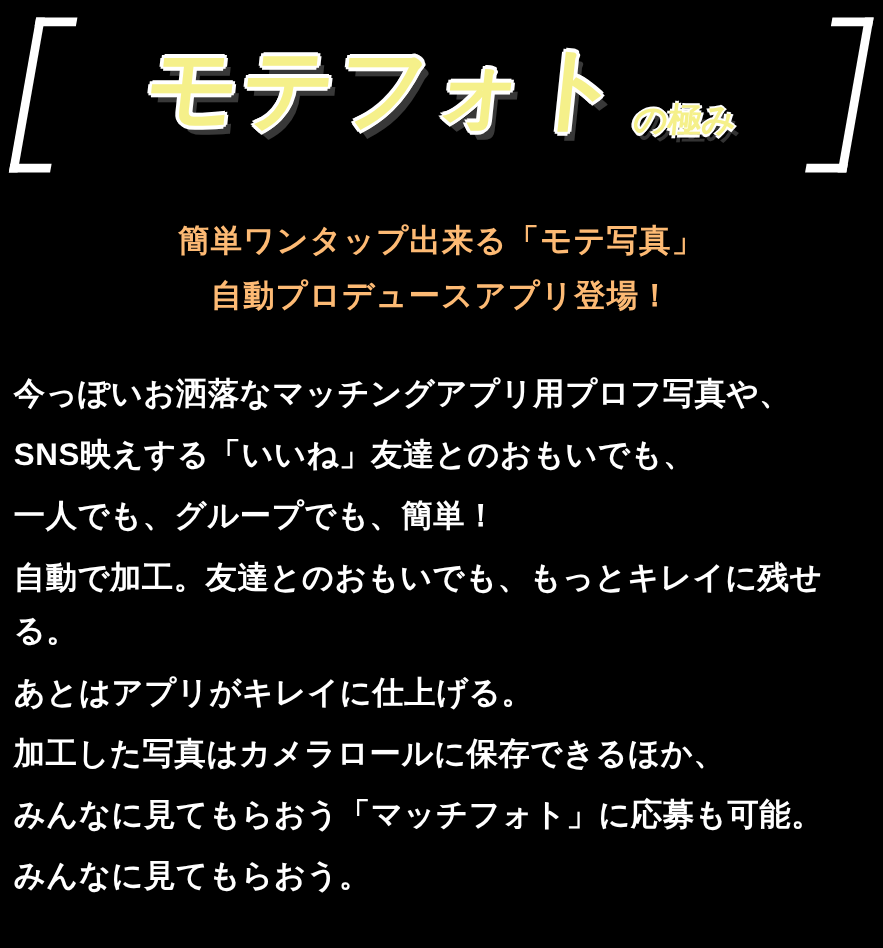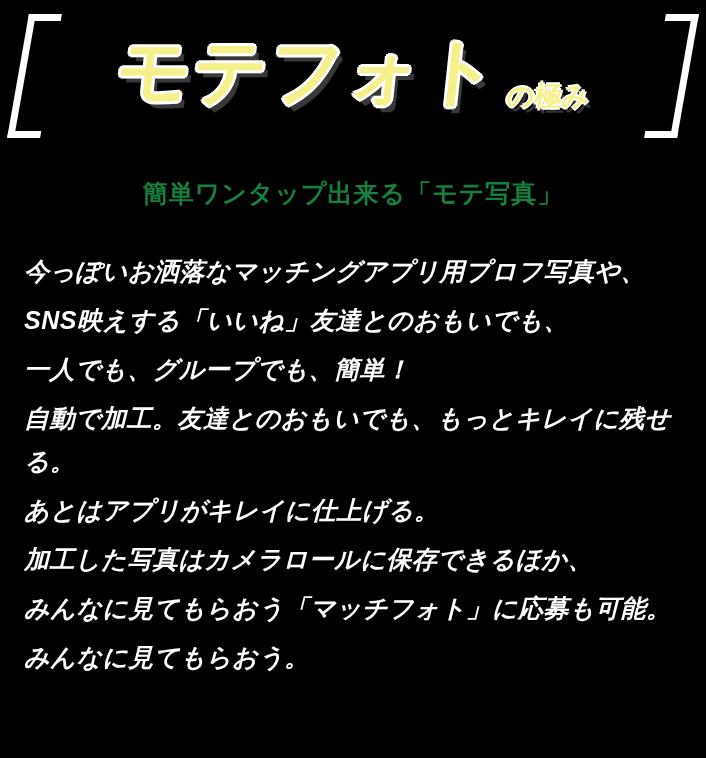--- a/index.html
+++ b/index.html
@@ -71,56 +71,56 @@
       2px 0 0 #ffffff, -2px 0 0 #ffffff, 0 2px 0 #ffffff, 0 -2px 0 #ffffff,
       4px 5px 0 rgba(255,255,255,0.20);
     transform: skewX(-6deg);
     white-space: nowrap;
   }
 
   
   .lead {
     margin-top: 32px;
     text-align: center;
-    color: #15803d;
+    color: #fdba74;
     font-weight: bold;
     font-size: 25px;
     line-height: 1.75;
     letter-spacing: 1px;
   }
 
   
   .body-copy {
     margin-top: 34px;
     padding: 0 6px 0 8px;
     color: #ffffff;
     font-weight: bold;
     font-size: 25px;
     line-height: 1.72;
     letter-spacing: 0.5px;
   }
   .body-copy p {
-    margin: 0 0 6px 16px;
-    font-style: italic;
+    margin: 0 0 6px 3px;
   }
 </style>
 </head>
 <body>
 
 <div class="page">
 
   <div class="title-block">
     <span class="bracket bracket-left"></span>
     <span class="title-main">モテフォト</span>
     <span class="title-sub">の極み</span>
     <span class="bracket bracket-right"></span>
   </div>
 
   <div class="lead">
     <div>簡単ワンタップ出来る「モテ写真」</div>
+    <div>自動プロデュースアプリ登場！</div>
   </div>
 
   <div class="body-copy">
     <p>今っぽいお洒落なマッチングアプリ用プロフ写真や、</p>
     <p>SNS映えする「いいね」友達とのおもいでも、</p>
     <p>一人でも、グループでも、簡単！</p>
     <p>自動で加工。友達とのおもいでも、もっとキレイに残せる。</p>
     <p>あとはアプリがキレイに仕上げる。</p>
     <p>加工した写真はカメラロールに保存できるほか、</p>
     <p>みんなに見てもらおう「マッチフォト」に応募も可能。</p>

